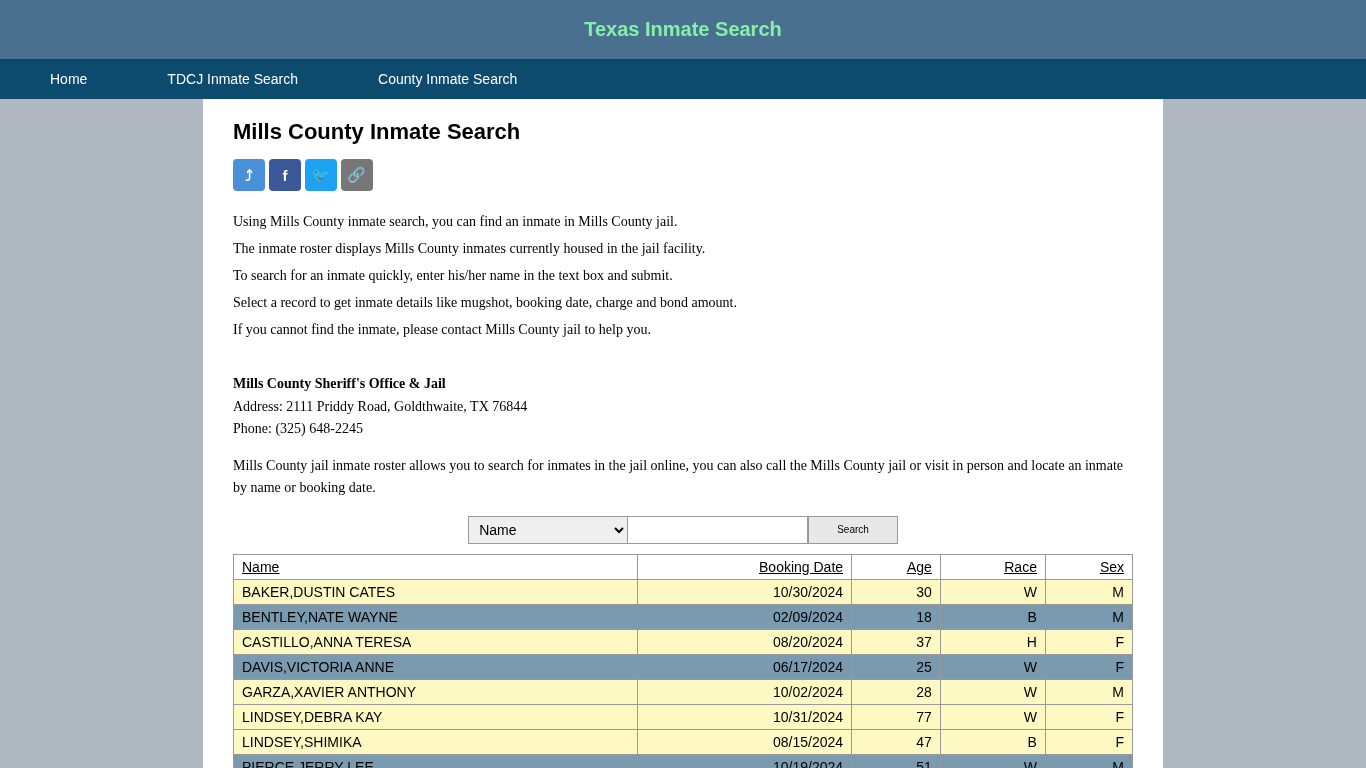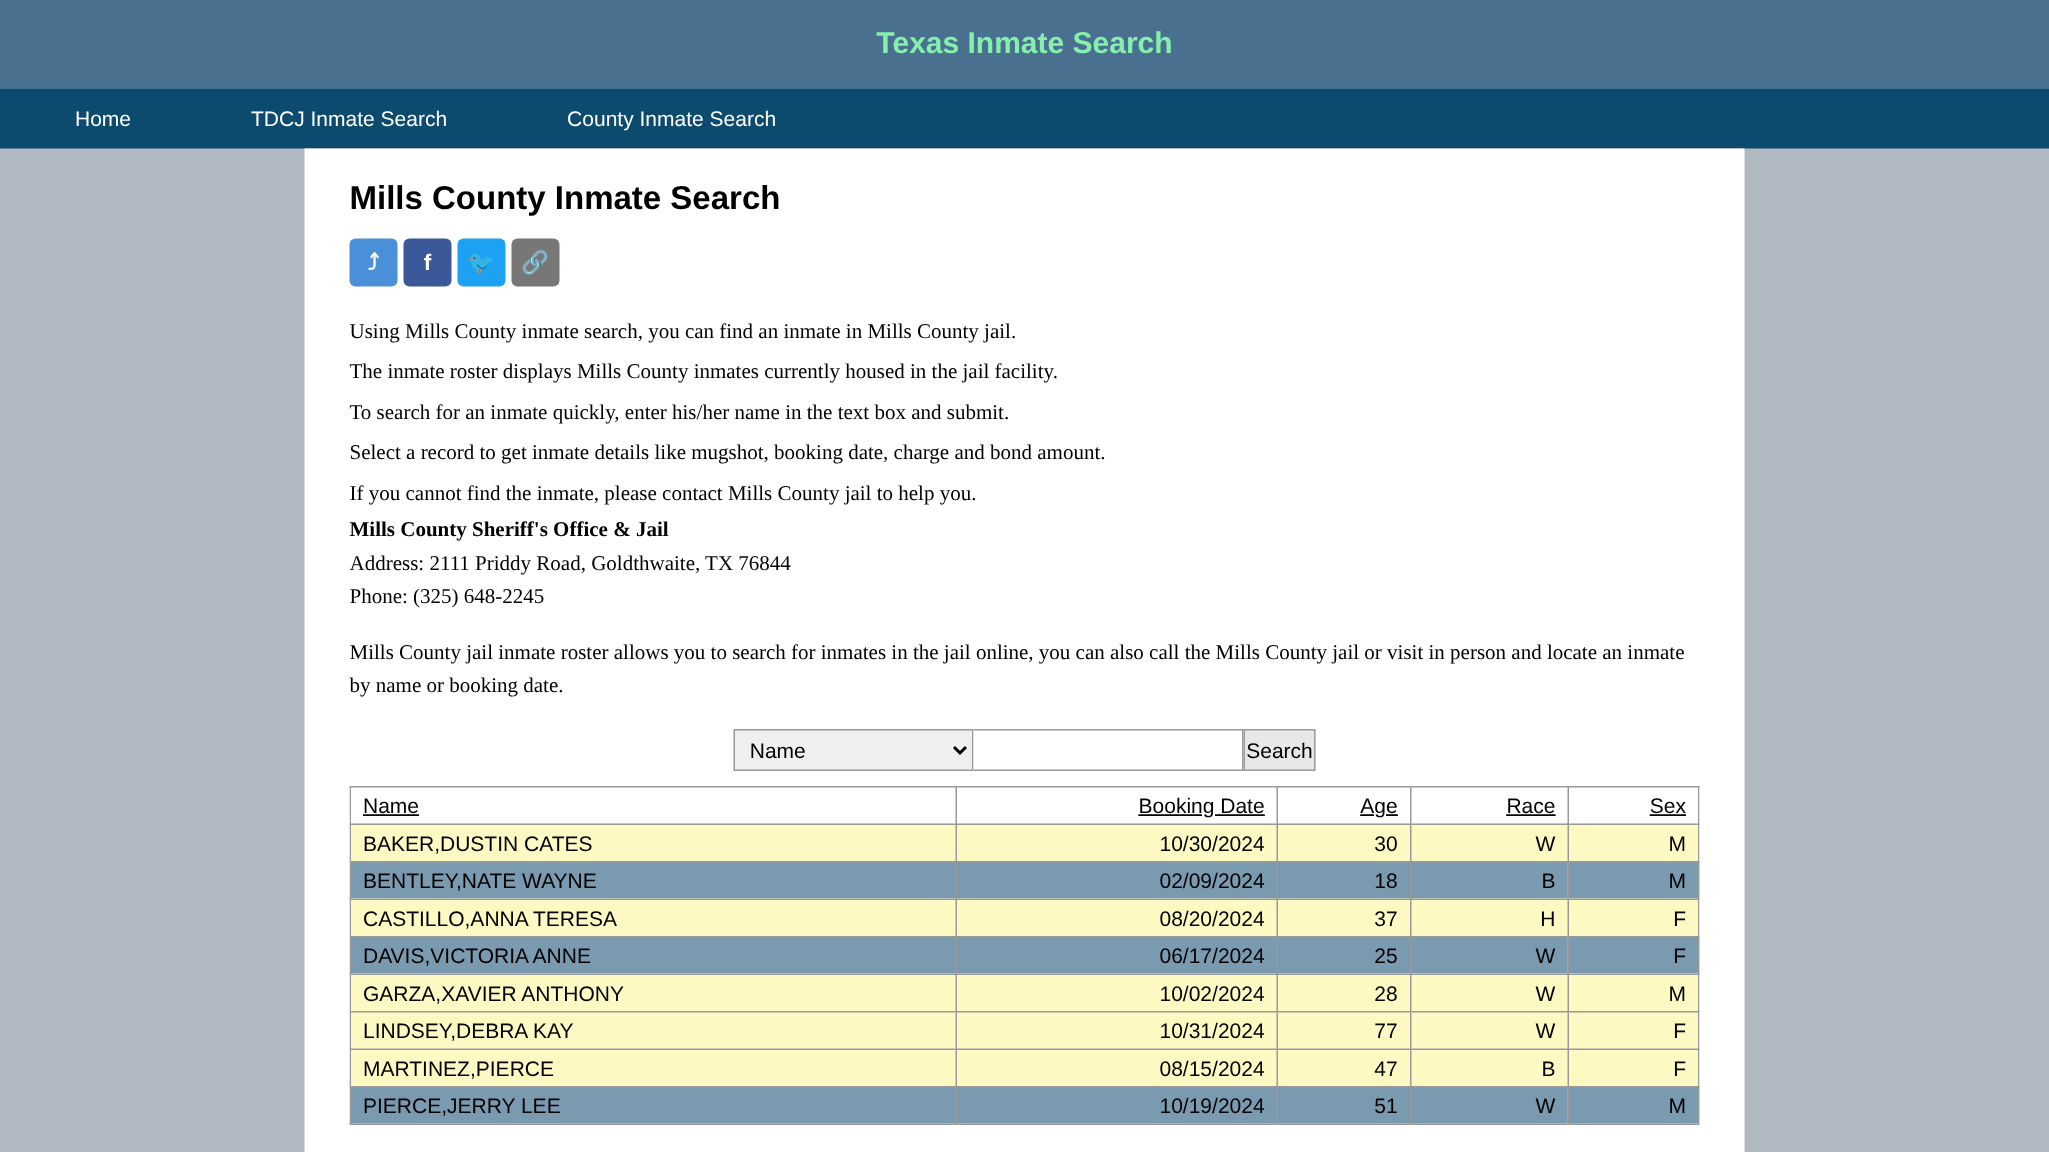--- a/index.html
+++ b/index.html
@@ -69,21 +69,21 @@
     .social-fb { background-color: #3b5998; }
     .social-tw { background-color: #1da1f2; }
     .social-link { background-color: #777; }
     .description p {
       margin-bottom: 6px;
       line-height: 1.5;
       font-family: Georgia, serif;
       font-size: 14px;
     }
     .sheriff-info {
-      margin: 6px 0 14px 0;
+      margin: 36px 0 14px 0;
     }
     .sheriff-info .title {
       font-weight: bold;
       font-size: 14px;
       margin-bottom: 4px;
       font-family: Georgia, serif;
     }
     .sheriff-info p {
       font-size: 14px;
       font-family: Georgia, serif;
@@ -113,22 +113,22 @@
     .search-bar input[type="text"] {
       padding: 4px 6px;
       font-size: 14px;
       border: 1px solid #999;
       border-left: none;
       height: 28px;
       width: 180px;
       font-family: Arial, sans-serif;
     }
     .search-bar button {
-      padding: 4px 1px;
-      font-size: 14px;
+      padding: 4px 28px;
+      font-size: 10px;
       border: 1px solid #999;
       background-color: #e8e8e8;
       cursor: pointer;
       height: 28px;
       font-family: Arial, sans-serif;
     }
     .inmate-table {
       width: 100%;
       border-collapse: collapse;
       font-size: 14px;
@@ -252,21 +252,21 @@
       <td class="right">M</td>
     </tr>
           <tr class="row-odd">
       <td>LINDSEY,DEBRA KAY</td>
       <td class="right">10/31/2024</td>
       <td class="right">77</td>
       <td class="right">W</td>
       <td class="right">F</td>
     </tr>
           <tr class="row-odd">
-      <td>MARTINEZ,PIERCE</td>
+      <td>LINDSEY,SHIMIKA</td>
       <td class="right">08/15/2024</td>
       <td class="right">47</td>
       <td class="right">B</td>
       <td class="right">F</td>
     </tr>
           <tr class="row-even">
       <td>PIERCE,JERRY LEE</td>
       <td class="right">10/19/2024</td>
       <td class="right">51</td>
       <td class="right">W</td>

